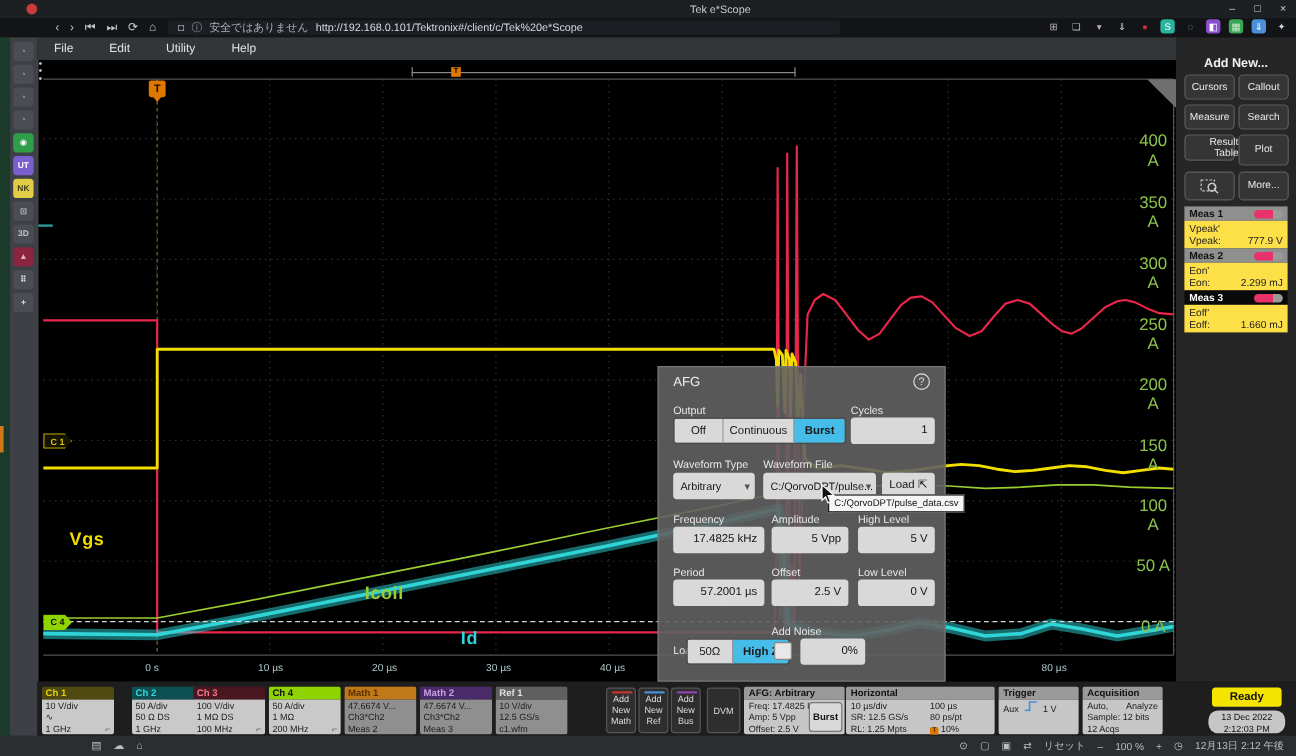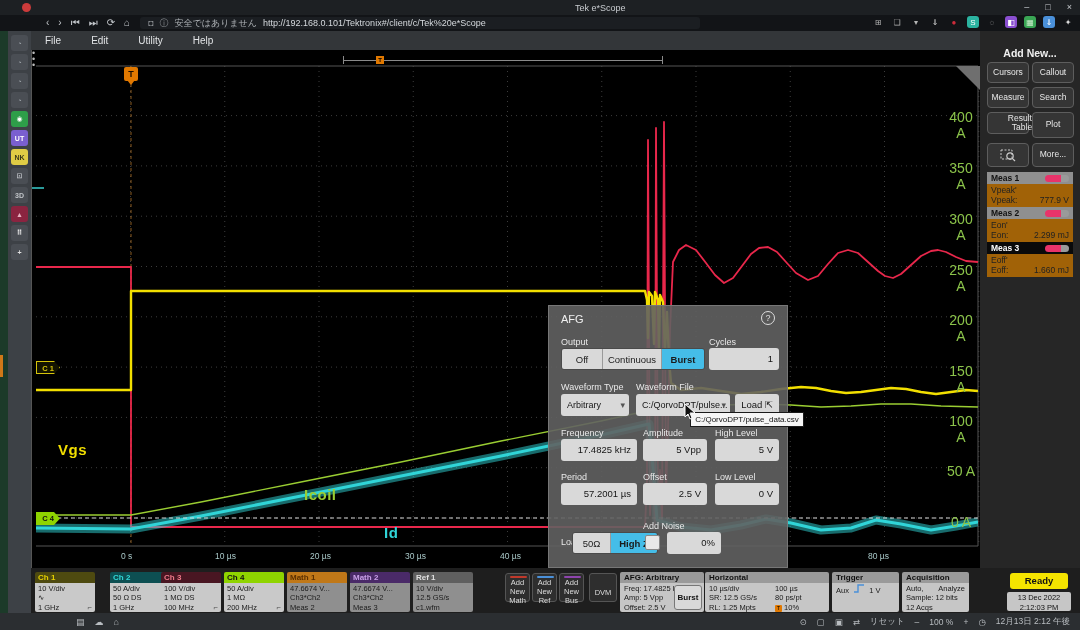--- a/index.html
+++ b/index.html
@@ -58,29 +58,29 @@
   #tooltip { left:690px; top:412px; width:114px; height:15px; background:#f5f5f5; border:1px solid #1a1a1a; color:#111; font-size:8px; line-height:13px; text-align:center; z-index:52;}
   #cursor { left:684px; top:403px; z-index:53;}
 
   
   #rightpanel { left:980px; top:31px; width:100px; height:537px; background:#262626; z-index:40; }
   #rp-title { position:absolute; left:0; top:16px; width:100px; text-align:center; color:#f0f0f0; font-weight:bold; font-size:10.5px;}
   .rbtn { position:absolute; background:#353535; border:1px solid #5d5d5d; border-radius:4px; color:#e8e8e8; font-size:8.5px; display:flex; align-items:center; justify-content:center; text-align:center; line-height:1.1;}
   .meas { position:absolute; left:7px; width:86px; }
   .meas .mh { height:12px; font-size:8.5px; font-weight:bold; padding:0 4px; display:flex; align-items:center; justify-content:space-between;}
   .meas .pill { width:24px; height:7px; border-radius:4px; background:linear-gradient(90deg,#e8336a 65%,#9a9a9a 65%);}
-  .meas .mb { background:#a16207; color:#222; font-size:8.5px; padding:1px 4px; height:23px;}
+  .meas .mb { background:#fde047; color:#222; font-size:8.5px; padding:1px 4px; height:23px;}
   .meas .row2 { display:flex; justify-content:space-between; }
 
   
   #badgebar { left:31px; top:568px; width:1049px; height:45px; background:#1e1e1e; z-index:45;}
   .chbadge { position:absolute; top:4px; width:60px; height:40px; border-radius:2px; overflow:hidden;}
   .chbadge .h { height:11px; font-size:8px; font-weight:bold; padding-left:3px; line-height:11px;}
   .chbadge .b { height:29px; font-size:7.5px; padding:1px 3px 0 3px; line-height:9.4px; color:#1c1c1c; position:relative;}
-  .addbtn { position:absolute; top:5px; width:25px; height:29px; background:#2e2e2e; border:1px solid #555; border-radius:3px; color:#ddd; font-size:7.5px; text-align:center; line-height:9px; padding-top:4px;}
+  .addbtn { position:absolute; top:5px; width:25px; height:38px; background:#2e2e2e; border:1px solid #555; border-radius:3px; color:#ddd; font-size:7.5px; text-align:center; line-height:9px; padding-top:4px;}
   .addbtn .topline { position:absolute; left:4px; top:2px; width:17px; height:2px; border-radius:1px;}
   .sysbadge { position:absolute; top:4px; height:40px; border-radius:2px; overflow:hidden;}
   .sysbadge .h { height:11px; background:#9a9a9a; color:#111; font-size:8px; font-weight:bold; padding-left:4px; line-height:11px;}
   .sysbadge .b { background:#c6c6c6; height:29px; font-size:7.5px; color:#1a1a1a; padding:1px 4px; line-height:9.4px;}
   #ready { position:absolute; top:5px; width:58px; height:16px; background:#f5e400; border-radius:3px; color:#111; font-weight:bold; font-size:9.5px; text-align:center; line-height:16px;}
   #datebadge { position:absolute; top:24px; width:64px; height:19px; background:#c6c6c6; border-radius:2px; color:#111; font-size:7.5px; text-align:center; line-height:9.5px; padding-top:1px;}
 
   #statusbar { left:0; top:613px; width:1080px; height:17px; background:#2b2e31; color:#b9bdc1; font-size:8.5px; display:flex; align-items:center; z-index:60;}
   #statusbar .lefticons { margin-left:76px; display:flex; gap:10px; font-size:9px;}
   #statusbar .right { position:absolute; right:10px; display:flex; gap:10px; align-items:center;}
@@ -433,21 +433,21 @@
       <div class="b">
         <div style="display:flex;justify-content:space-between;">
             <span>Auto,</span>
             <span>Analyze</span>
           </div>
         <div>Sample: 12 bits</div>
         <div>12 Acqs</div>
       </div>
     </div>
     <div id="ready" style="left:979px;">Ready</div>
-    <div id="datebadge" style="left:976px;">
+    <div id="datebadge" style="left:976px;border-radius:8px;">
       <div>13 Dec 2022</div>
       <div>2:12:03 PM</div>
     </div>
   </div>
 
   <div id="statusbar" class="abs">
     <span class="lefticons">
       <span>▤</span>
       <span>☁</span>
       <span>⌂</span>

